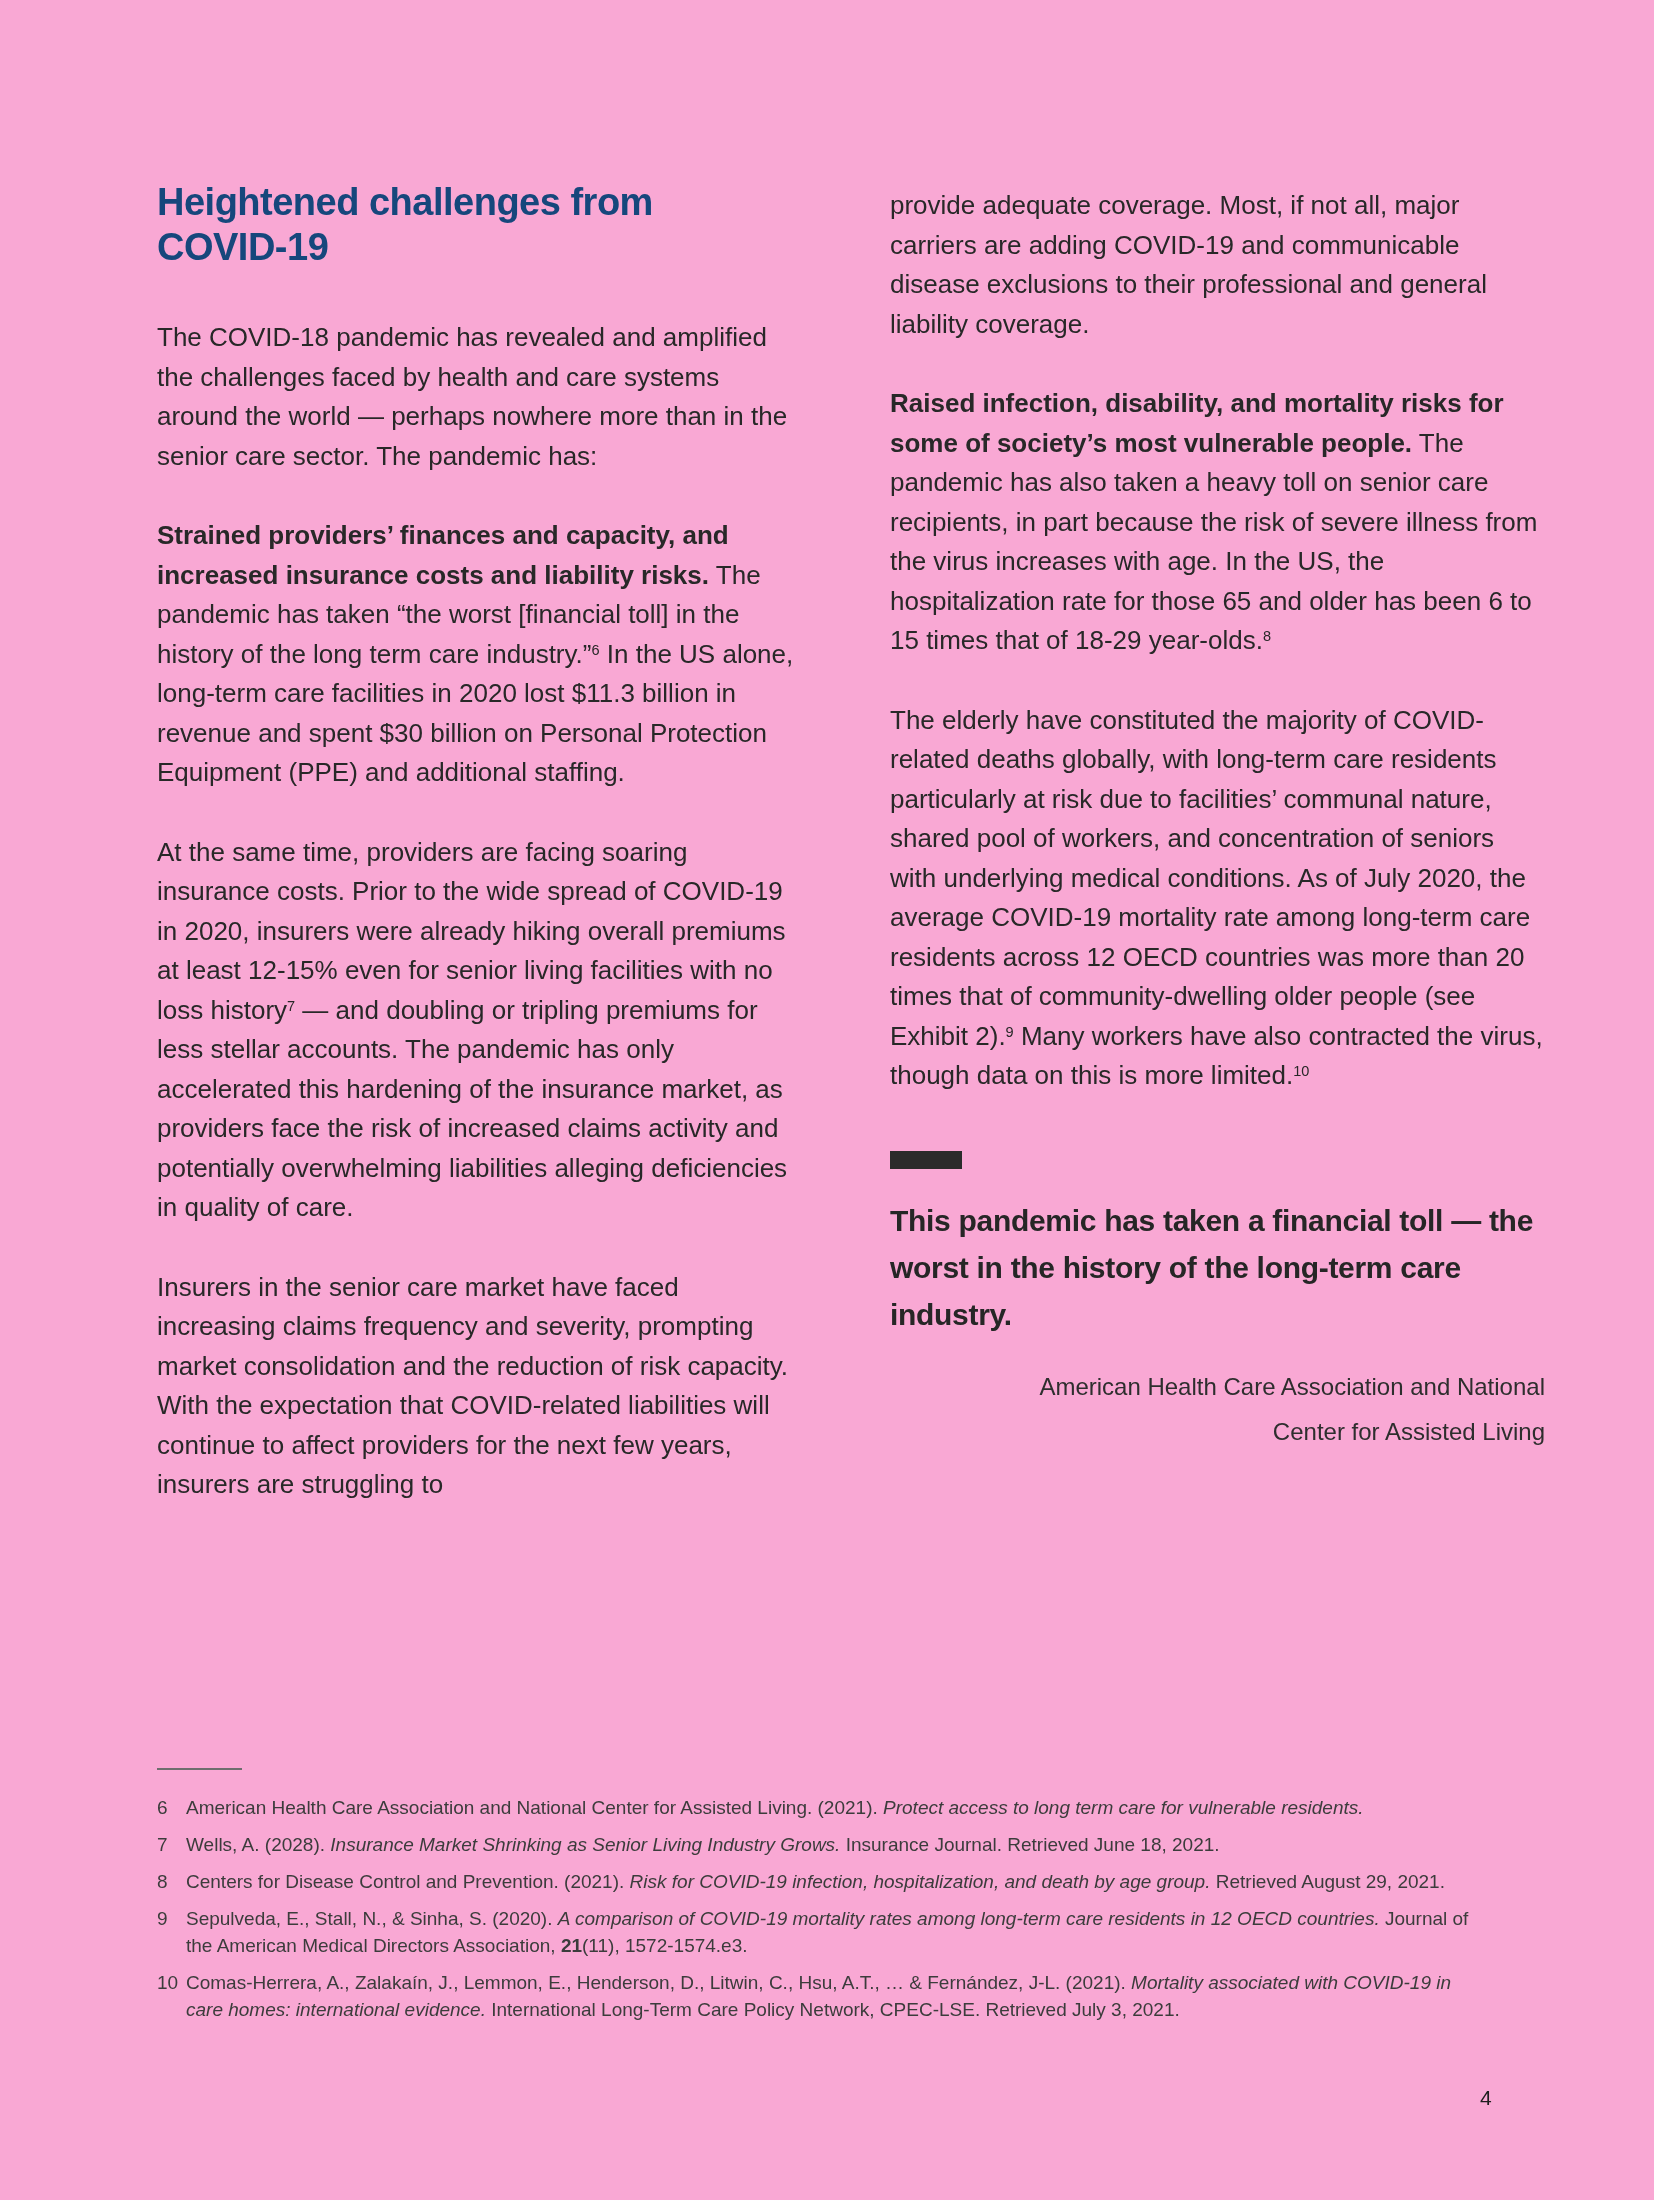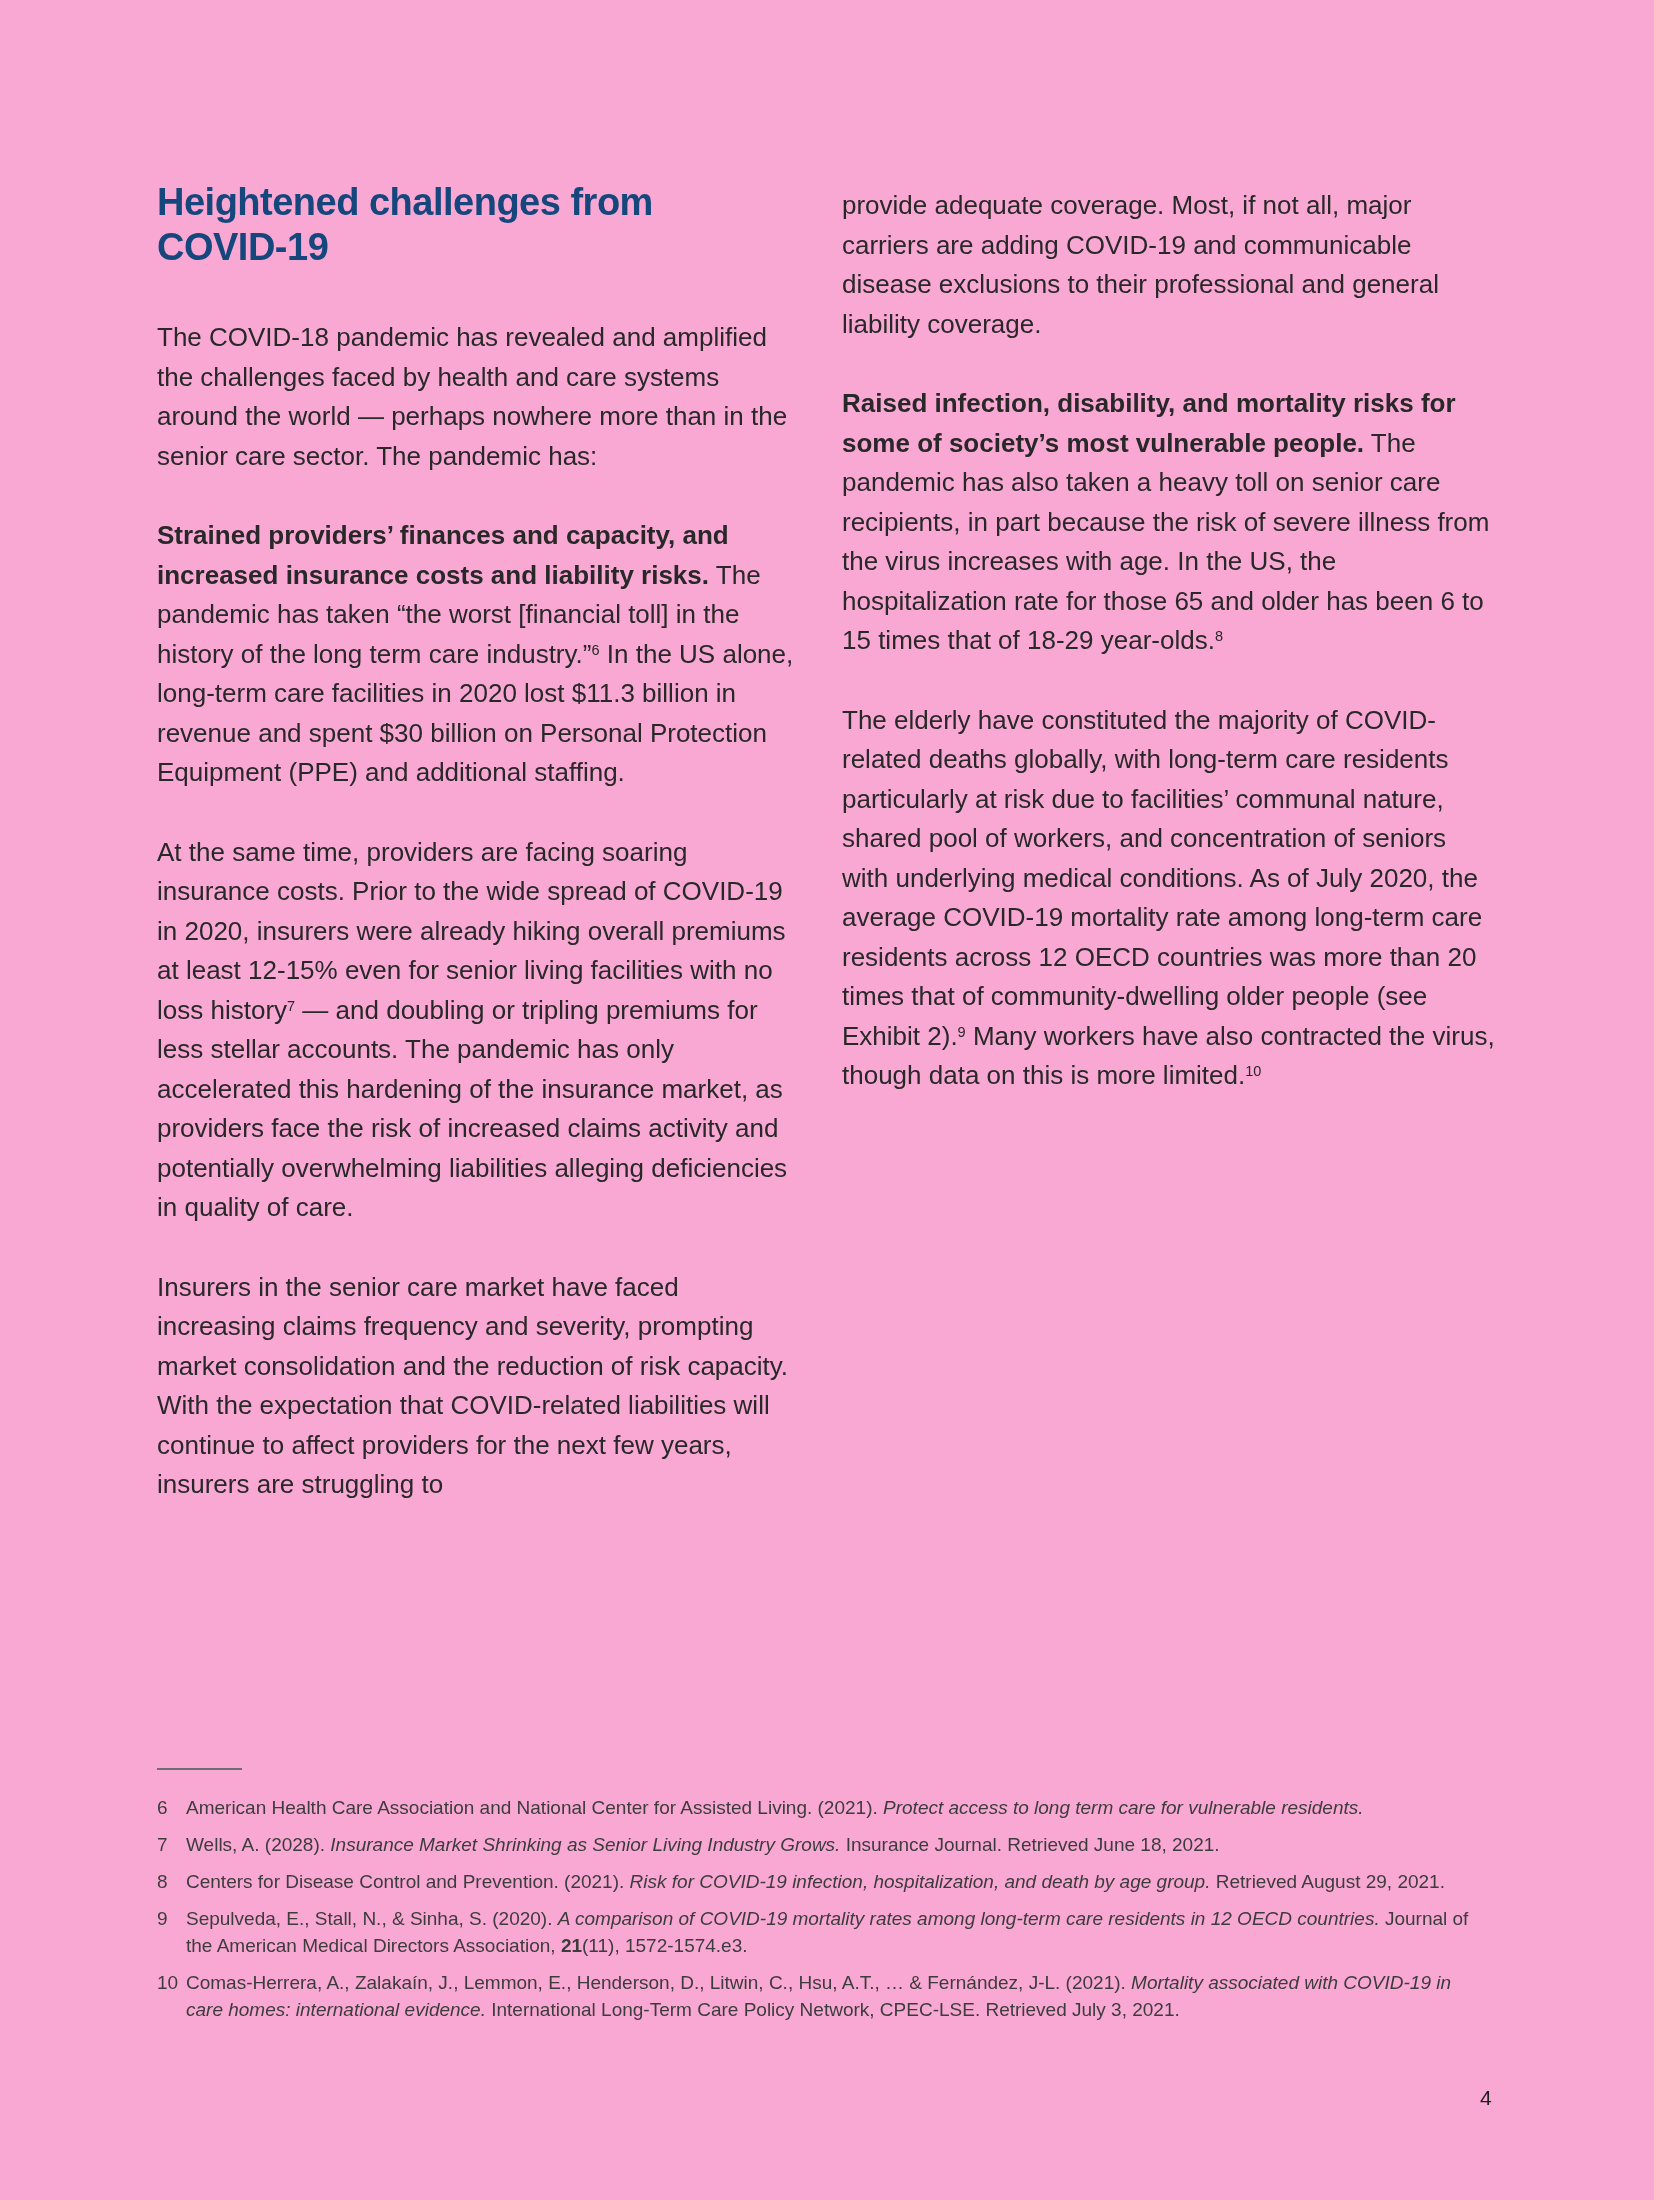--- a/index.html
+++ b/index.html
@@ -8,21 +8,21 @@
     width:1654px;
     height:2200px;
     margin:0 auto;
     background:#f9a8d4;
     font-family:"Liberation Sans", sans-serif;
     color:#282828;
     overflow:hidden;
   }
   .col{position:absolute;}
   .col-left{left:157px;top:180px;width:640px;}
-  .col-right{left:842px;top:186px;width:655px;}
+  .col-right{left:890px;top:186px;width:655px;}
   h1{
     margin:0 0 48px 0;
     font-size:38px;
     line-height:45px;
     font-weight:700;
     letter-spacing:-0.5px;
     color:#16477c;
     max-width:600px;
   }
   p.body{
@@ -99,20 +99,25 @@
     <p class="body"><span style="font-weight: 700;">Strained providers’ finances and capacity, and increased insurance costs and liability risks.</span><span> The pandemic has taken “the worst [financial toll] in the history of the long term care industry.”</span><sup>6</sup><span> In the US alone, long-term care facilities in 2020 lost $11.3 billion in revenue and spent $30 billion on Personal Protection Equipment (PPE) and additional staffing.</span></p>
     <p class="body"><span>At the same time, providers are facing soaring insurance costs. Prior to the wide spread of COVID-19 in 2020, insurers were already hiking overall premiums at least 12-15% even for senior living facilities with no loss history</span><sup>7</sup><span> — and doubling or tripling premiums for less stellar accounts. The pandemic has only accelerated this hardening of the insurance market, as providers face the risk of increased claims activity and potentially overwhelming liabilities alleging deficiencies in quality of care.</span></p>
     <p class="body"><span>Insurers in the senior care market have faced increasing claims frequency and severity, prompting market consolidation and the reduction of risk capacity. With the expectation that COVID-related liabilities will continue to affect providers for the next few years, insurers are struggling to</span></p>
   </section>
 
   <section class="col col-right">
     <p class="body"><span>provide adequate coverage. Most, if not all, major carriers are adding COVID-19 and communicable disease exclusions to their professional and general liability coverage.</span></p>
     <p class="body"><span style="font-weight: 700;">Raised infection, disability, and mortality risks for some of society’s most vulnerable people.</span><span> The pandemic has also taken a heavy toll on senior care recipients, in part because the risk of severe illness from the virus increases with age. In the US, the hospitalization rate for those 65 and older has been 6 to 15 times that of 18-29 year-olds.</span><sup>8</sup></p>
     <p class="body"><span>The elderly have constituted the majority of COVID-related deaths globally, with long-term care residents particularly at risk due to facilities’ communal nature, shared pool of workers, and concentration of seniors with underlying medical conditions. As of July 2020, the average COVID-19 mortality rate among long-term care residents across 12 OECD countries was more than 20 times that of community-dwelling older people (see Exhibit 2).</span><sup>9</sup><span> Many workers have also contracted the virus, though data on this is more limited.</span><sup>10</sup></p>
 
+    <div class="pull-quote">
+      <div class="pq-bar"></div>
+      <div class="pq-text">This pandemic has taken a financial toll — the worst in the history of the long-term care industry.</div>
+      <div class="pq-attr">American Health Care Association and National Center for Assisted Living</div>
+    </div>
   </section>
 
   <footer class="footnotes">
     <div class="fn-rule"></div>
     <div class="fn">
       <span class="fn-num">6</span>
       <span class="fn-text"><span>American Health Care Association and National Center for Assisted Living. (2021). </span><span style="font-style: italic;">Protect access to long term care for vulnerable residents.</span></span>
     </div>
     <div class="fn">
       <span class="fn-num">7</span>

